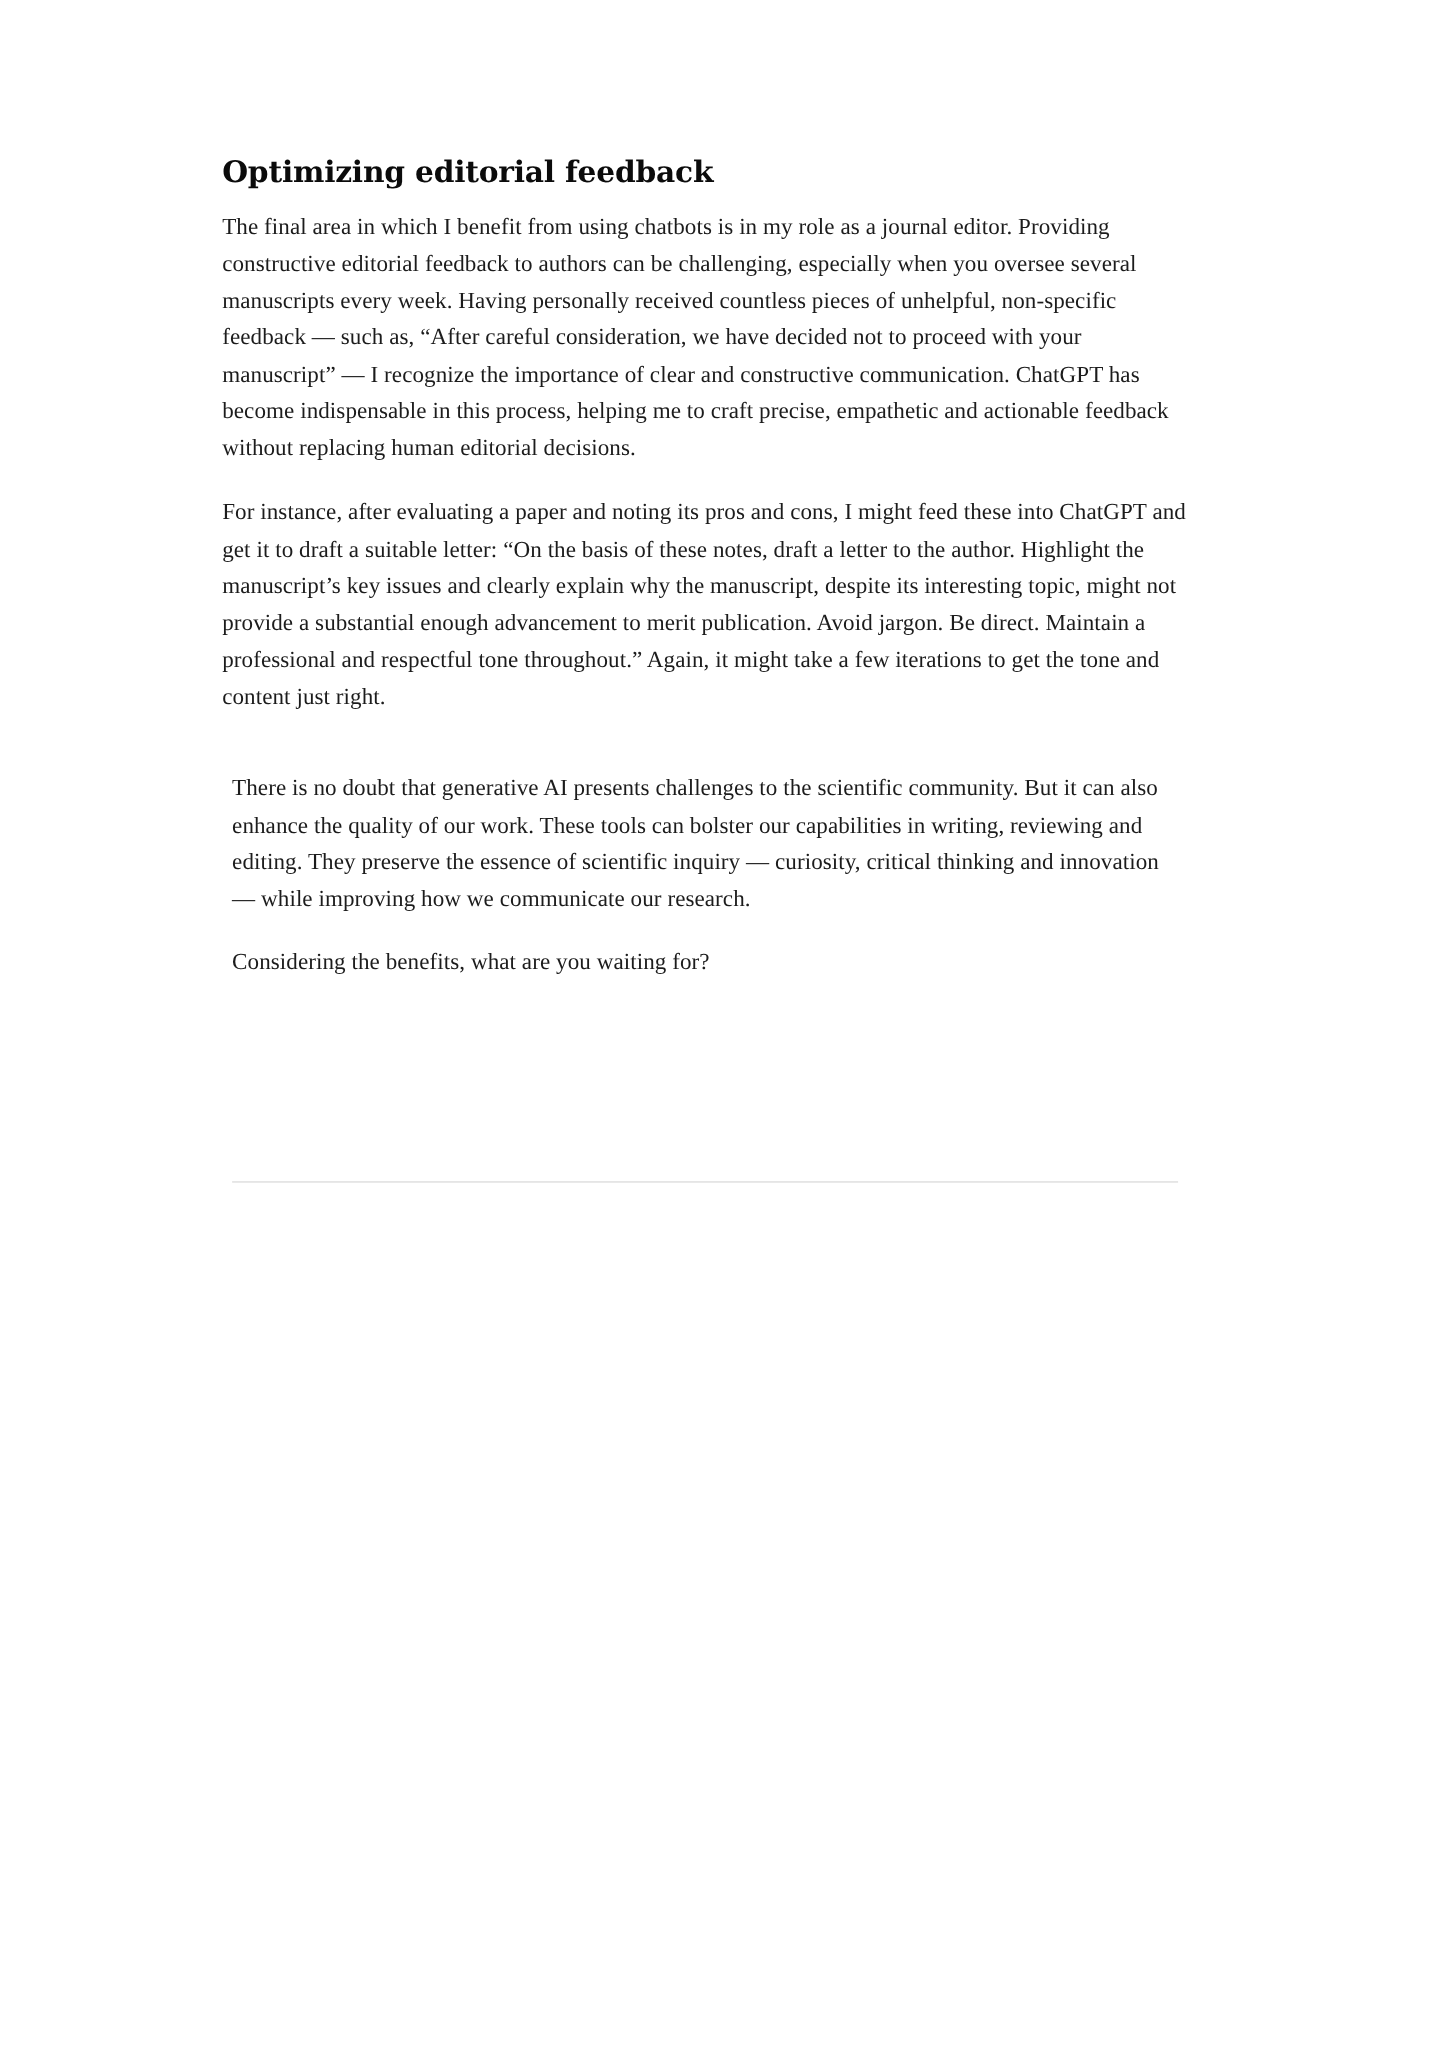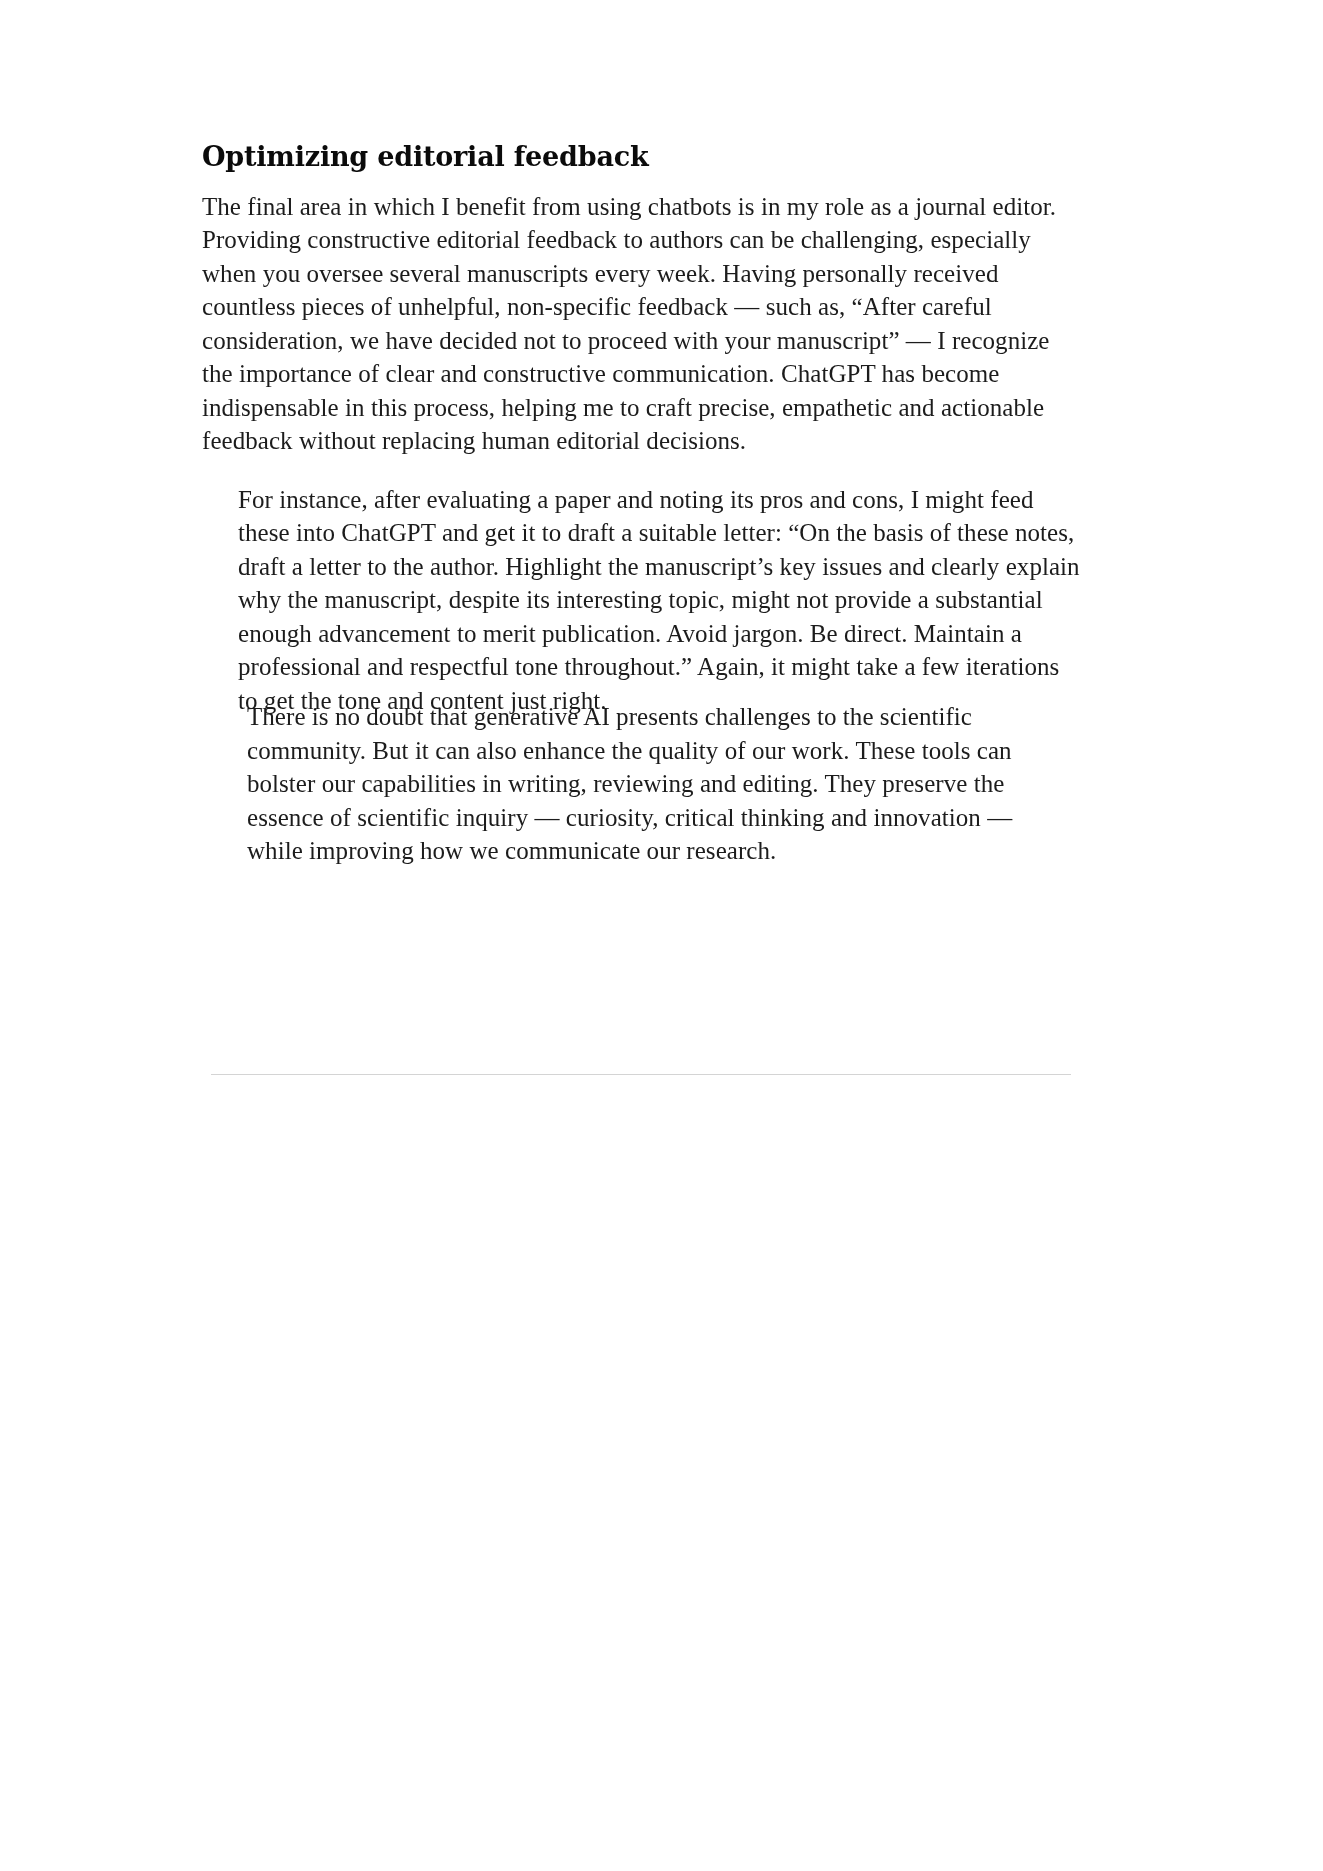--- a/index.html
+++ b/index.html
@@ -30,30 +30,29 @@
     font-family: "DejaVu Serif", serif;
     font-weight: bold;
     font-size: 27px;
     line-height: 1.25;
     letter-spacing: -0.2px;
     color: #0b0b0b;
     margin: 0 0 16px 0;
   }
   .body-para {
     font-family: "Liberation Serif", serif;
-    font-size: 25px;
+    font-size: 21px;
     line-height: 33.5px;
     color: #1c1c1c;
     margin: 0 0 25px 0;
     text-align: left;
     letter-spacing: 0.05px;
   }
   .body-para:last-child {
     margin-bottom: 0;
-    margin-left: 36px;
   }
   .lower-block {
     position: absolute;
     left: 211px;
     top: 700px;
     width: 860px;
   }
   .lower-block .body-para {
     margin-bottom: 24px;
   }
@@ -84,18 +83,19 @@
 
     <p class="body-para">The final area in which I benefit from using chatbots is in my role as a journal editor. Providing constructive editorial feedback to authors can be challenging, especially when you oversee several manuscripts every week. Having personally received countless pieces of unhelpful, non-specific feedback — such as, “After careful consideration, we have decided not to proceed with your manuscript” — I recognize the importance of clear and constructive communication. ChatGPT has become indispensable in this process, helping me to craft precise, empathetic and actionable feedback without replacing human editorial decisions.</p>
 
     <p class="body-para">For instance, after evaluating a paper and noting its pros and cons, I might feed these into ChatGPT and get it to draft a suitable letter: “On the basis of these notes, draft a letter to the author. Highlight the manuscript’s key issues and clearly explain why the manuscript, despite its interesting topic, might not provide a substantial enough advancement to merit publication. Avoid jargon. Be direct. Maintain a professional and respectful tone throughout.” Again, it might take a few iterations to get the tone and content just right.</p>
   </div>
 
   <div class="lower-block">
 
     <p class="body-para">There is no doubt that generative AI presents challenges to the scientific community. But it can also enhance the quality of our work. These tools can bolster our capabilities in writing, reviewing and editing. They preserve the essence of scientific inquiry — curiosity, critical thinking and innovation — while improving how we communicate our research.</p>
 
+    <p class="body-para">Considering the benefits, what are you waiting for?</p>
 
   </div>
 
   <div class="rule"></div>
 
 </div>
 
 </body></html>

